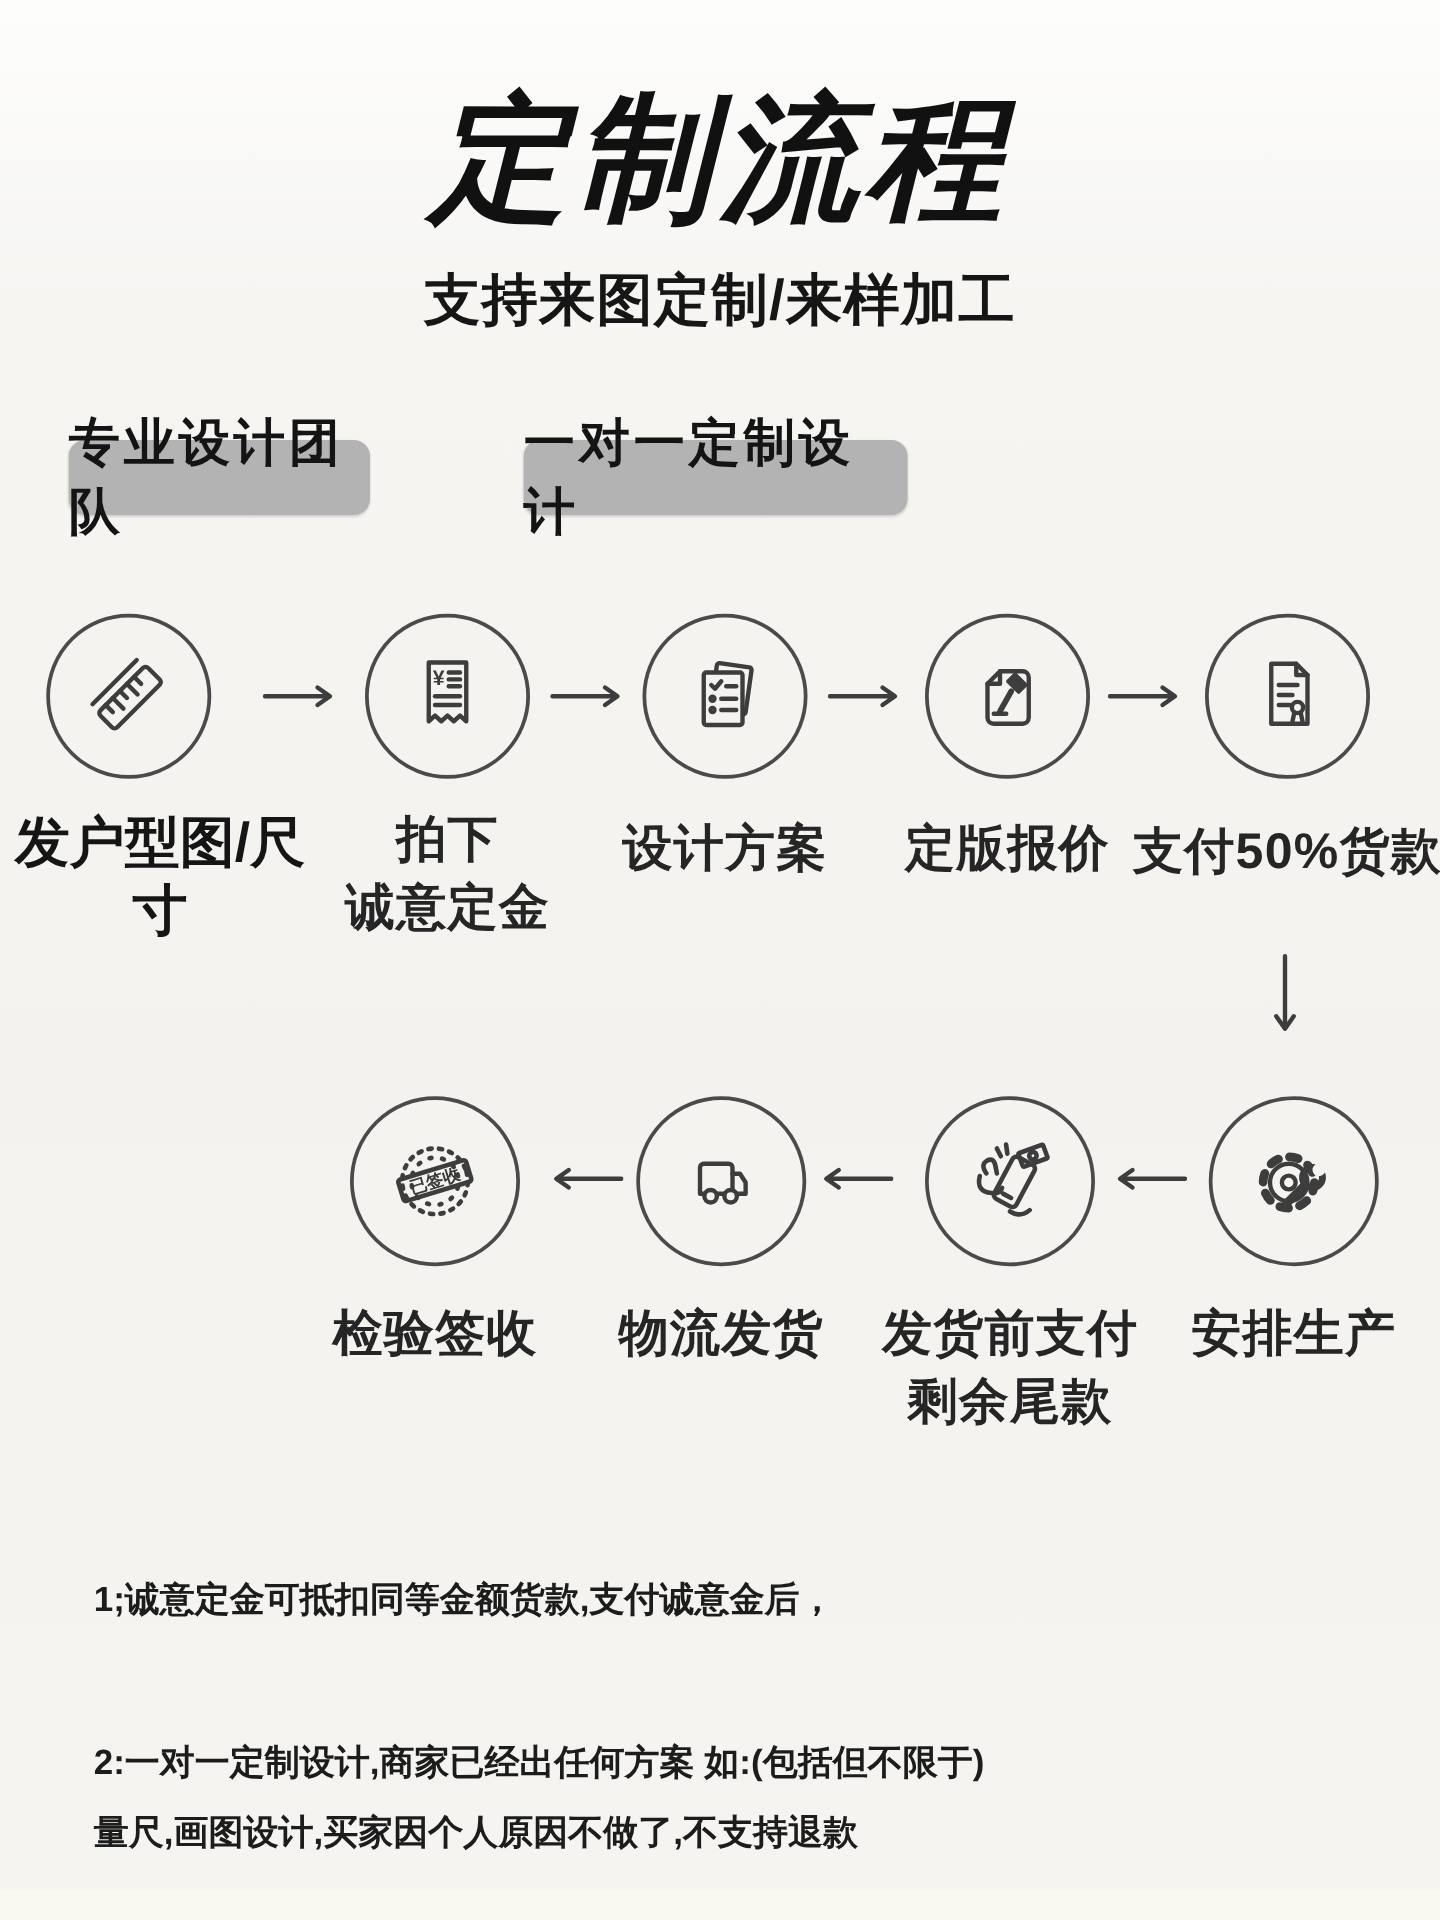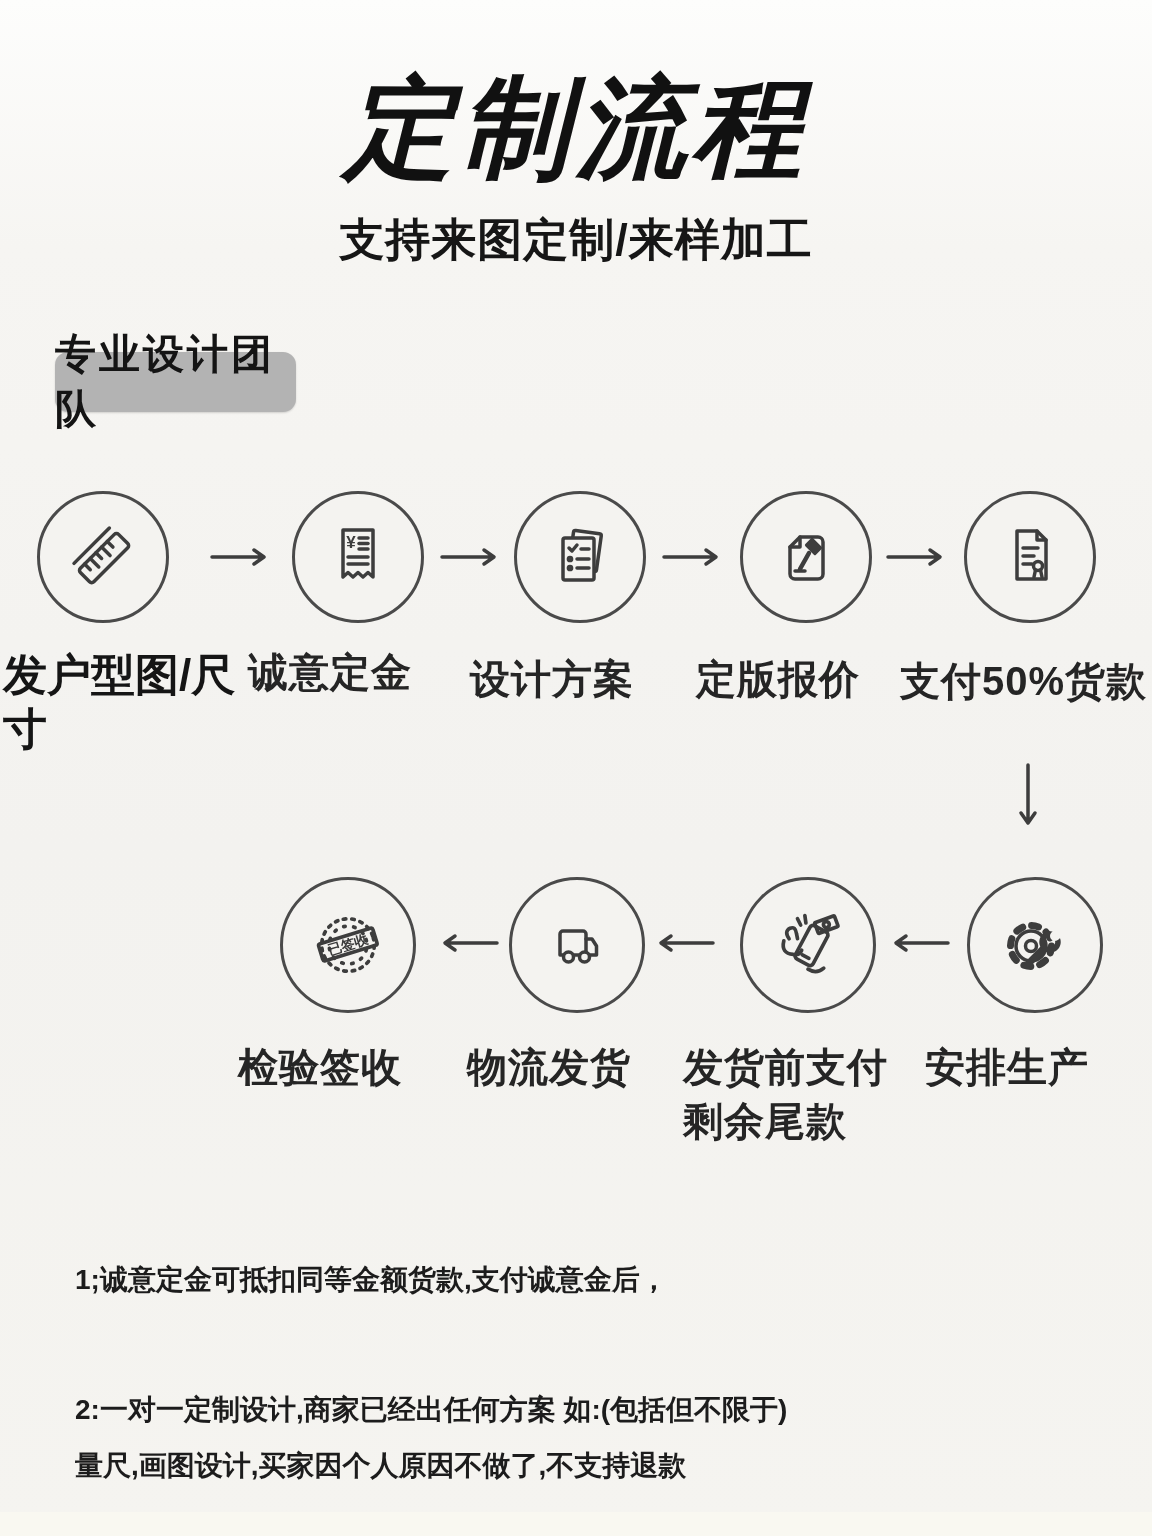--- a/index.html
+++ b/index.html
@@ -38,21 +38,21 @@
   .circle{
     position:absolute;
     border:3px solid #4a4a4a;border-radius:50%;
     background:#f4f3f0;
     display:flex;align-items:center;justify-content:center;
     box-sizing:border-box;
   }
   .circle svg{display:block;}
   .icon-stroke{stroke:#3d3d3d;fill:none;stroke-width:3.5;stroke-linecap:round;stroke-linejoin:round;}
   .step-label{
-    position:absolute;text-align:left;
+    position:absolute;text-align:center;
     font-size:40px;font-weight:800;color:#252525;
     letter-spacing:1px;line-height:54px;
   }
   .step-label.heavy{font-size:44px;font-weight:900;color:#151515;letter-spacing:0;}
   .arrow{position:absolute;}
   .note{
     position:absolute;left:75px;width:1040px;
     font-size:28px;font-weight:700;color:#1c1c1c;
     letter-spacing:0;
   }
@@ -65,20 +65,21 @@
 </style>
 </head>
 <body>
 
 <div class="page">
 
   <div class="title">定制流程</div>
   <div class="subtitle">支持来图定制/来样加工</div>
 
   <div class="badge" style="left:55px;width:241px;">专业设计团队</div>
+  <div class="badge" style="left:419px;width:307px;">一对一定制设计</div>
 
   <div class="circle" style="left:37px;top:491px;width:132px;height:132px;">
     <svg width="80" height="80" viewBox="0 0 80 80">
       <g class="icon-stroke" transform="rotate(-45 40 40)">
         <line x1="15" y1="24" x2="65" y2="24"></line>
         <rect x="13" y="32" width="54" height="19" rx="3"></rect>
         <line x1="22" y1="32" x2="22" y2="40"></line>
         <line x1="30" y1="32" x2="30" y2="44"></line>
         <line x1="38" y1="32" x2="38" y2="40"></line>
         <line x1="46" y1="32" x2="46" y2="44"></line>
@@ -150,24 +151,25 @@
   </svg>
   <svg class="arrow" style="left:662px;top:546px;" width="62" height="22" viewBox="0 0 62 22">
     <path d="M2 11 H52 M44 4 L54 11 L44 18" class="icon-stroke" stroke-width="3"></path>
   </svg>
   <svg class="arrow" style="left:886px;top:546px;" width="62" height="22" viewBox="0 0 62 22">
     <path d="M2 11 H52 M44 4 L54 11 L44 18" class="icon-stroke" stroke-width="3"></path>
   </svg>
 
   <div class="step-label heavy" style="left:3px;top:648px;width:250px;">发户型图/尺寸</div>
   <div class="step-label" style="left:248px;top:645px;width:220px;">
+    <div>拍下</div>
     <div>诚意定金</div>
   </div>
   <div class="step-label" style="left:470px;top:652px;width:220px;">设计方案</div>
-  <div class="step-label" style="left:696px;top:652px;width:220px;">定版报价</div>
+  <div class="step-label" style="left:696px;top:652px;width:220px;font-family:Liberation Serif, serif;">定版报价</div>
   <div class="step-label" style="left:900px;top:654px;width:260px;">支付50%货款</div>
 
   <svg class="arrow" style="left:1017px;top:763px;" width="22" height="68" viewBox="0 0 22 68">
     <path d="M11 2 V58 M4 50 L11 60 L18 50" class="icon-stroke" stroke-width="3"></path>
   </svg>
 
   <div class="circle" style="left:280px;top:877px;width:136px;height:136px;">
     <svg width="84" height="84" viewBox="0 0 80 80">
       <g transform="rotate(-17 40 40)">
         <circle cx="40" cy="40" r="25" class="icon-stroke" stroke-width="2.5" stroke-dasharray="2.5 5.5"></circle>

